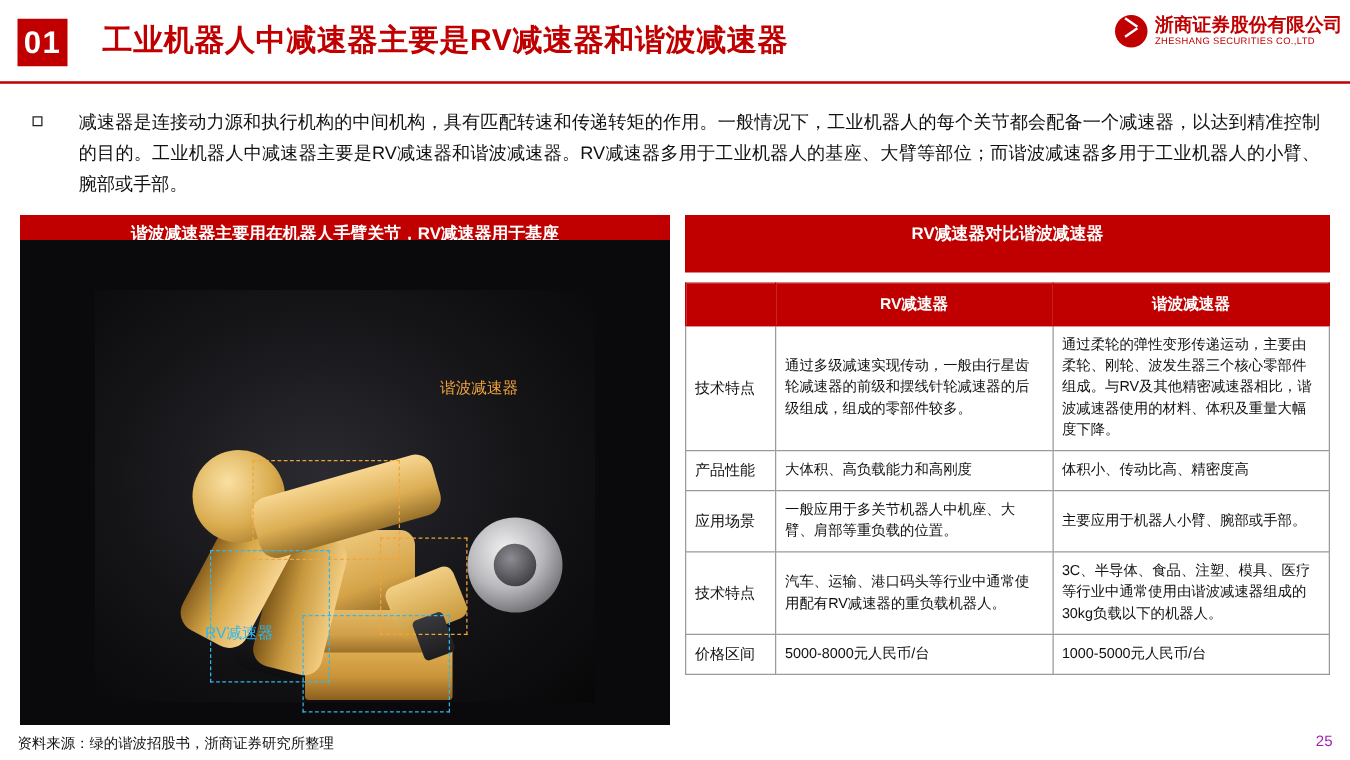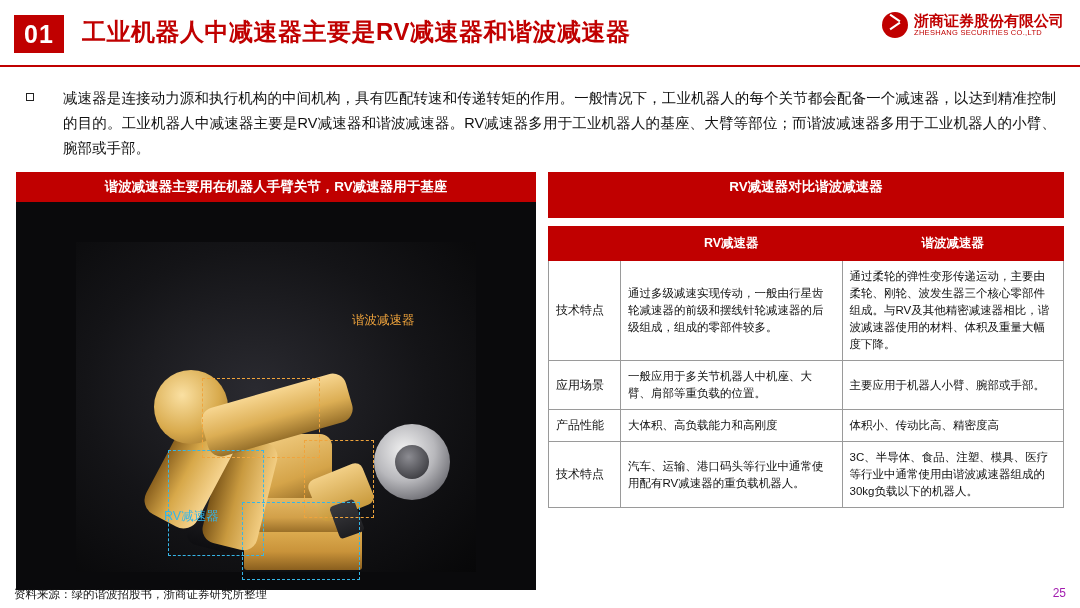--- a/index.html
+++ b/index.html
@@ -23,41 +23,41 @@
   }
   .header-rule {
     position: absolute;
     left: 0; top: 65px;
     width: 1080px; height: 2px;
     background: #c00000;
   }
   .num-badge {
     position: absolute;
     left: 14px; top: 15px;
-    width: 50px; height: 38px;
+    width: 40px; height: 38px;
     background: #c00000;
     color: #ffffff;
     font-size: 25px;
     font-weight: bold;
     line-height: 38px;
     text-align: center;
     letter-spacing: 1px;
   }
   .header-title {
     position: absolute;
     left: 82px; top: 16px;
     font-size: 24px;
     font-weight: bold;
     color: #c00000;
     letter-spacing: 0.5px;
     white-space: nowrap;
   }
   .brand {
     position: absolute;
-    right: 16px; top: 12px;
+    right: 6px; top: 12px;
     display: flex;
     align-items: center;
     gap: 6px;
   }
   .brand-mark {
     width: 26px; height: 26px;
     border-radius: 50%;
     background: #c00000;
     position: relative;
   }
@@ -109,21 +109,21 @@
     color: #111111;
     text-align: justify;
   }
   
   .left-panel {
     position: absolute;
     left: 16px; top: 172px;
     width: 520px; height: 418px;
   }
   .left-caption {
-    width: 520px; height: 30px;
+    width: 520px; height: 20px;
     background: #c00000;
     color: #ffffff;
     font-size: 13.5px;
     font-weight: bold;
     line-height: 30px;
     text-align: center;
     white-space: nowrap;
   }
   .photo {
     position: relative;
@@ -363,34 +363,39 @@
           <th>谐波减速器</th>
         </tr>
       </thead>
       <tbody>
         <tr>
           <td class="rowhead">技术特点</td>
           <td>通过多级减速实现传动，一般由行星齿轮减速器的前级和摆线针轮减速器的后级组成，组成的零部件较多。</td>
           <td>通过柔轮的弹性变形传递运动，主要由柔轮、刚轮、波发生器三个核心零部件组成。与RV及其他精密减速器相比，谐波减速器使用的材料、体积及重量大幅度下降。</td>
         </tr>
         <tr>
+          <td class="rowhead">产品性能</td>
+          <td>大体积、高负载能力和高刚度</td>
+          <td>体积小、传动比高、精密度高</td>
+        </tr>
+        <tr>
           <td class="rowhead">应用场景</td>
           <td>一般应用于多关节机器人中机座、大臂、肩部等重负载的位置。</td>
           <td>主要应用于机器人小臂、腕部或手部。</td>
         </tr>
         <tr>
-          <td class="rowhead">产品性能</td>
-          <td>大体积、高负载能力和高刚度</td>
-          <td>体积小、传动比高、精密度高</td>
-        </tr>
-        <tr>
           <td class="rowhead">技术特点</td>
           <td>汽车、运输、港口码头等行业中通常使用配有RV减速器的重负载机器人。</td>
           <td>3C、半导体、食品、注塑、模具、医疗等行业中通常使用由谐波减速器组成的30kg负载以下的机器人。</td>
         </tr>
+        <tr>
+          <td class="rowhead">价格区间</td>
+          <td>5000-8000元人民币/台</td>
+          <td>1000-5000元人民币/台</td>
+        </tr>
       </tbody>
     </table>
   </div>
 
   <div class="source">资料来源：绿的谐波招股书，浙商证券研究所整理</div>
   <div class="pageno">25</div>
 
 </div>
 
 </body></html>

